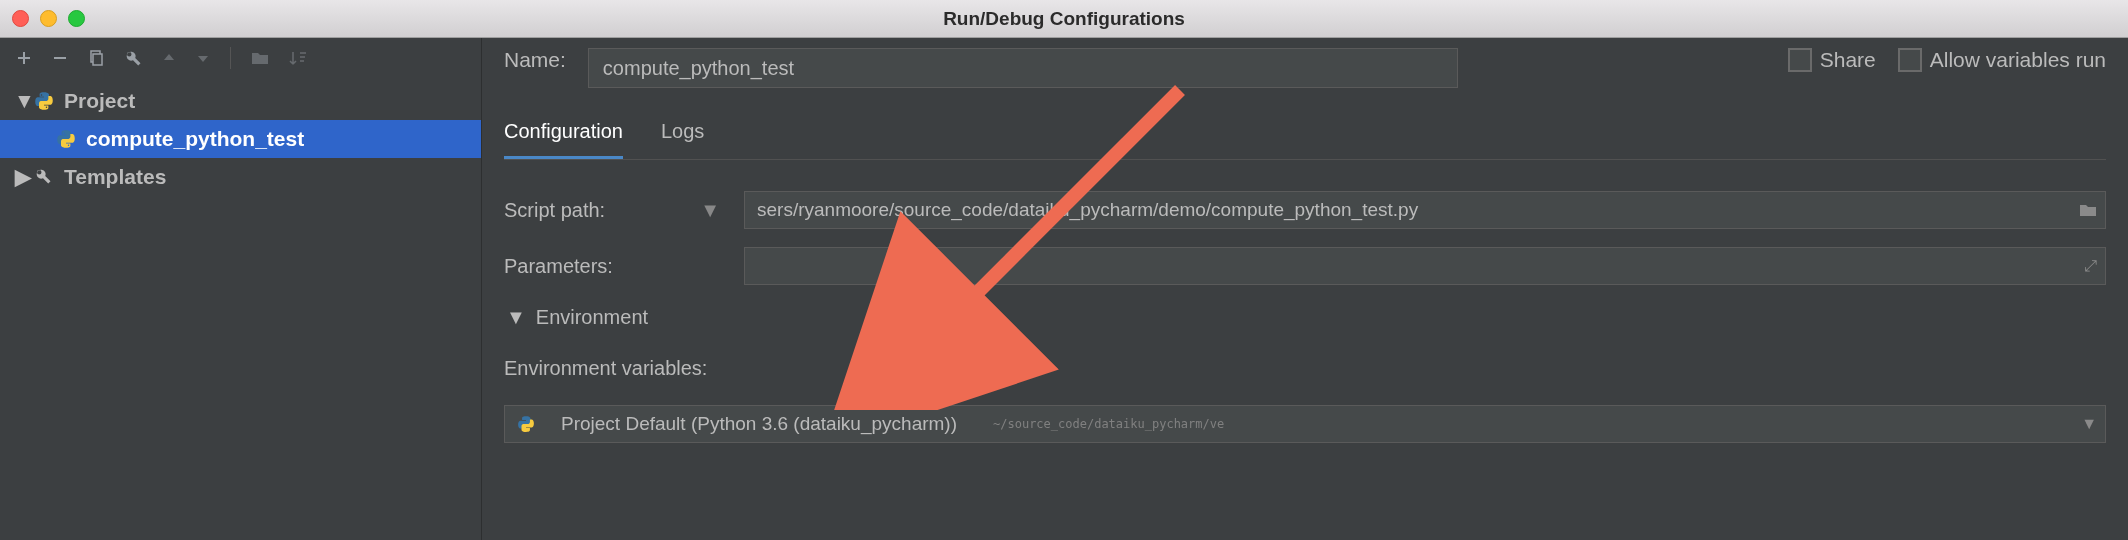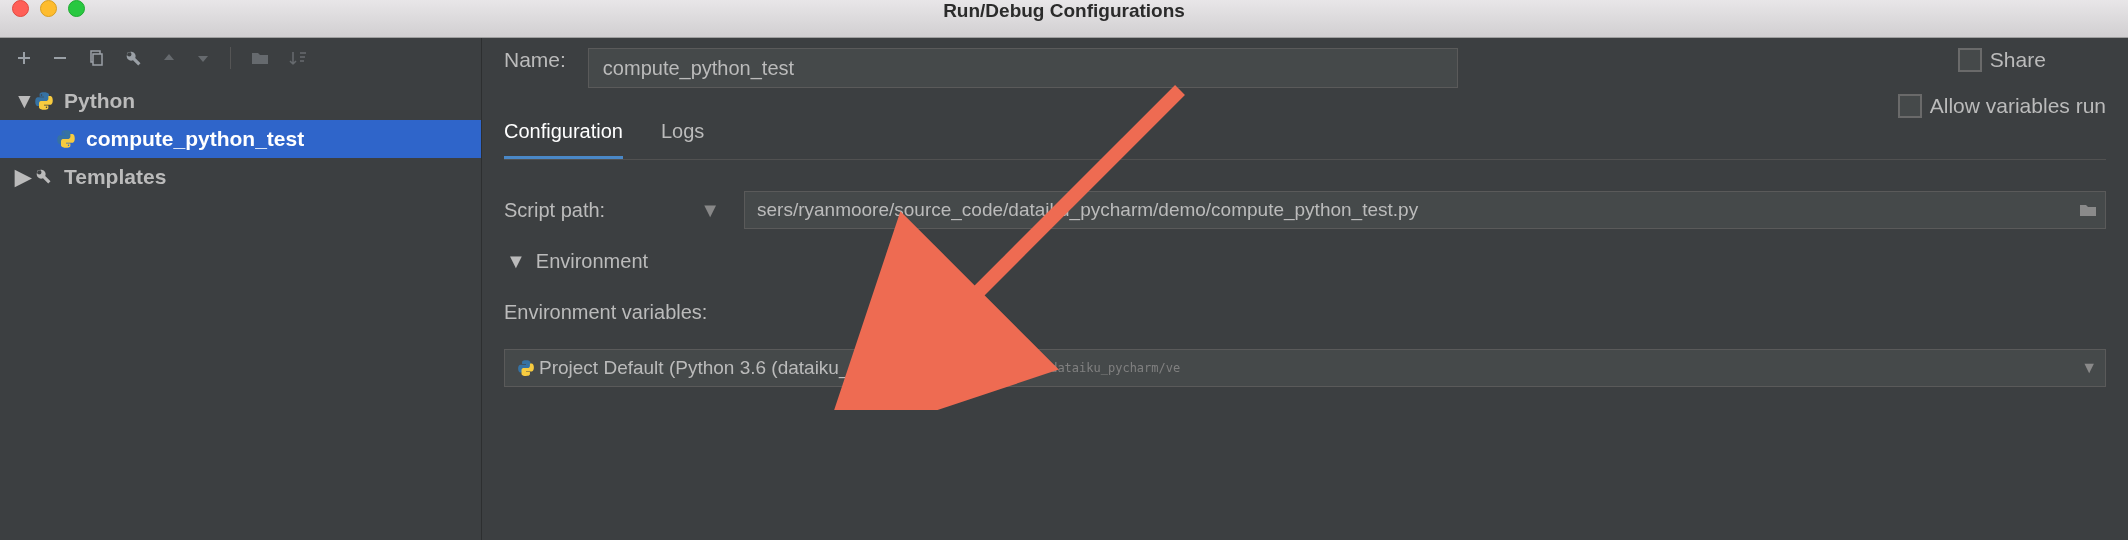--- a/index.html
+++ b/index.html
@@ -10,20 +10,21 @@
   width: 2128px;
   height: 540px;
   overflow: hidden;
   font-size: 18px;
   position: relative;
 }
 .titlebar {
   height: 38px;
   background: linear-gradient(#e8e6e8, #d1cfd1);
   display: flex;
+  align-items: center;
   padding: 0 12px;
   position: relative;
   border-bottom: 1px solid #9f9f9f;
 }
 .traffic-lights { display: flex; gap: 11px; }
 .tl { width: 17px; height: 17px; border-radius: 50%; }
 .tl.close { background: #ff5f57; border: 1px solid #e1483f; }
 .tl.min { background: #febc2e; border: 1px solid #d89e22; }
 .tl.max { background: #28c840; border: 1px solid #1faa31; }
 .titlebar-title {
@@ -61,21 +62,21 @@
 .name-row label { font-size: 21px; color: #bbb; }
 .name-input {
   flex: 1; max-width: 870px;
   background: #45494a;
   border: 1px solid #5a5a5a;
   color: #bbb;
   font-size: 20px;
   padding: 8px 14px;
   height: 40px;
 }
-.name-row .right-opts { margin-left: auto; display: flex; gap: 22px; align-items: center; font-size: 21px; flex-direction: column; }
+.name-row .right-opts { margin-left: auto; display: flex; gap: 22px; align-items: center; font-size: 21px; }
 .check { width: 24px; height: 24px; border: 2px solid #6a6a6a; display:inline-block; margin-right: 8px; background:#45494a; }
 .tabs { display: flex; gap: 38px; border-bottom: 1px solid #515151; height: 40px; font-size: 20px; margin-bottom: 22px; }
 .tab { padding-bottom: 2px; cursor: pointer; color:#bbb; }
 .tab.active { color: #fff; border-bottom: 3px solid #4a88c7; }
 .form-row { display: flex; align-items: center; height: 56px; }
 .form-label { width: 240px; font-size: 20px; color:#bbb; }
 .field {
   flex: 1;
   background: #45494a;
   border: 1px solid #5a5a5a;
@@ -84,21 +85,21 @@
   padding: 6px 12px;
   height: 38px;
   display: flex;
   align-items: center;
   position: relative;
 }
 .field .suffix-btn { position: absolute; right: 8px; color: #8a8a8a; font-size:16px; }
 .dd-caret { color:#888; margin-left:8px; }
 .env-head { display:flex; align-items:center; gap:10px; font-size:20px; height:46px; padding-left:2px; }
 .interp-path { color:#808080; font-family: Menlo, monospace; font-size:12px; margin-left:10px; }
-.interp-name { display:flex; align-items:center; gap:4px; }
+.interp-name { display:flex; align-items:center; gap:26px; }
 .arrow-svg { position:absolute; left:480px; top:50px; pointer-events:none; z-index:50; }
 svg { display:block; }
 </style>
 </head>
 <body>
 
 <div class="titlebar">
   <div class="traffic-lights">
     <div class="tl close"></div>
     <div class="tl min"></div>
@@ -155,21 +156,21 @@
     </div>
     <div class="tree">
       <div class="tree-node">
         <span class="chev">▼</span>
         <span class="py-icon">
             <svg width="20" height="20" viewBox="0 0 32 32">
               <path fill="#3672a3" d="M16 2c-7 0-7 3-7 3v4h7v1H6s-4 0-4 7 4 7 4 7h3v-4s0-4 4-4h7s4 0 4-4V6s0-4-8-4zm-4 3a1.2 1.2 0 110 2.4 1.2 1.2 0 010-2.4z"></path>
               <path fill="#f7cb3f" d="M16 30c7 0 7-3 7-3v-4h-7v-1h10s4 0 4-7-4-7-4-7h-3v4s0 4-4 4h-7s-4 0-4 4v6s0 4 8 4zm4-3a1.2 1.2 0 110-2.4 1.2 1.2 0 010 2.4z"></path>
             </svg>
           </span>
-        <span>Python</span>
+        <span>Project</span>
       </div>
       <div class="tree-node selected" style="padding-left:56px">
         <span class="py-icon">
             <svg width="20" height="20" viewBox="0 0 32 32">
               <path fill="#3672a3" d="M16 2c-7 0-7 3-7 3v4h7v1H6s-4 0-4 7 4 7 4 7h3v-4s0-4 4-4h7s4 0 4-4V6s0-4-8-4zm-4 3a1.2 1.2 0 110 2.4 1.2 1.2 0 010-2.4z"></path>
               <path fill="#f7cb3f" d="M16 30c7 0 7-3 7-3v-4h-7v-1h10s4 0 4-7-4-7-4-7h-3v4s0 4-4 4h-7s-4 0-4 4v6s0 4 8 4zm4-3a1.2 1.2 0 110-2.4 1.2 1.2 0 010 2.4z"></path>
             </svg>
           </span>
         <span>compute_python_test</span>
       </div>
@@ -214,20 +215,27 @@
       <div class="field">
         <span>sers/ryanmoore/source_code/dataiku_pycharm/demo/compute_python_test.py</span>
         <span class="suffix-btn">
             <svg width="18" height="14" viewBox="0 0 18 14">
               <path fill="#8a8a8a" d="M1 2h6l2 2h8v9H1z"></path>
             </svg>
           </span>
       </div>
     </div>
 
+    <div class="form-row">
+      <div class="form-label">Parameters:</div>
+      <div class="field">
+        <span></span>
+        <span class="suffix-btn">⤢</span>
+      </div>
+    </div>
 
     <div class="env-head">
       <span>▼</span>
       <span>Environment</span>
     </div>
 
     <div class="form-row">
       <div class="form-label">Environment variables:</div>
     </div>
 

